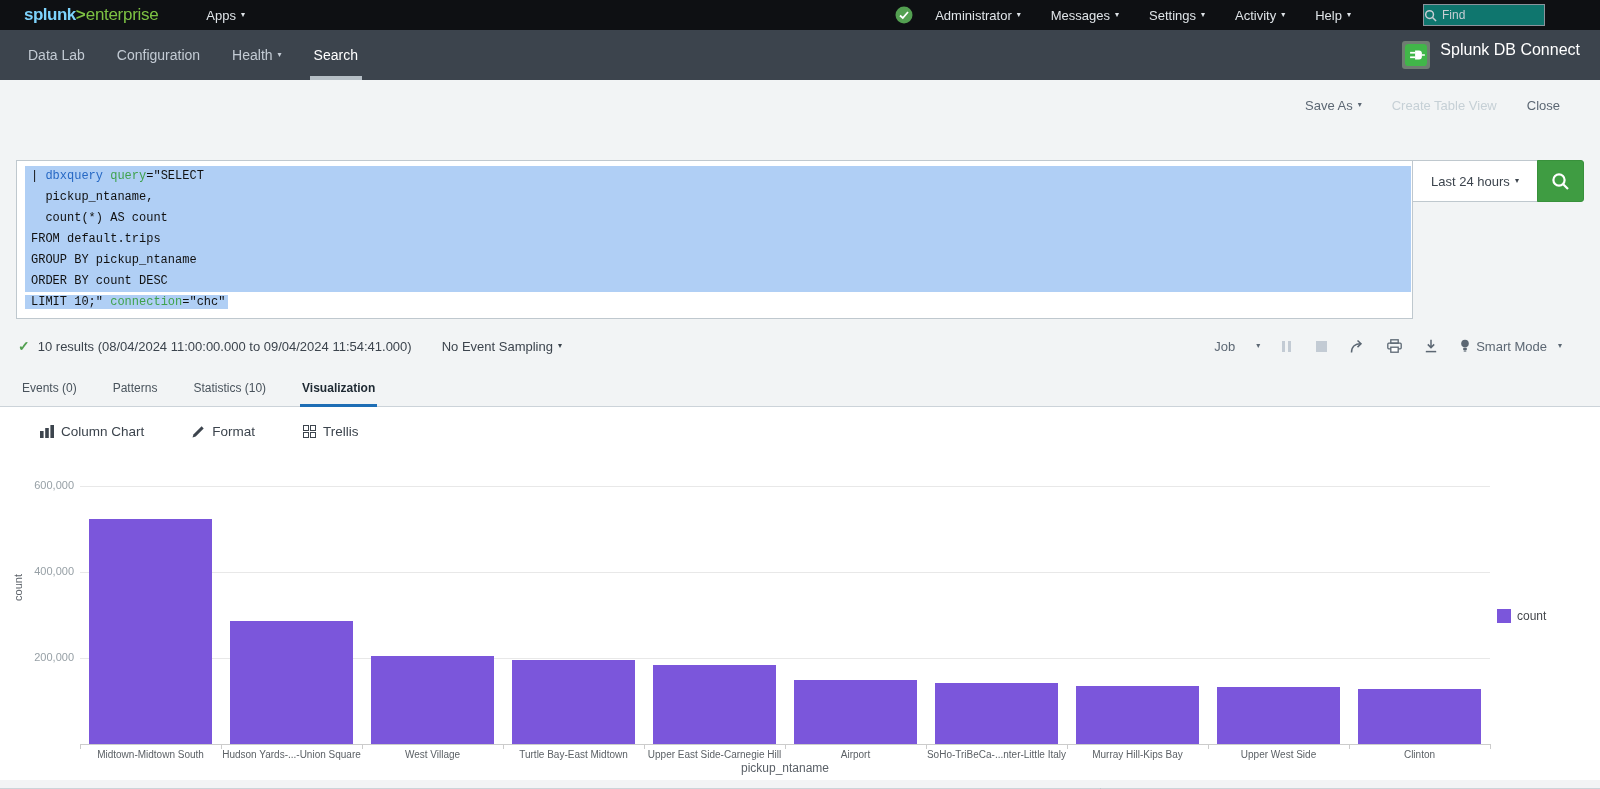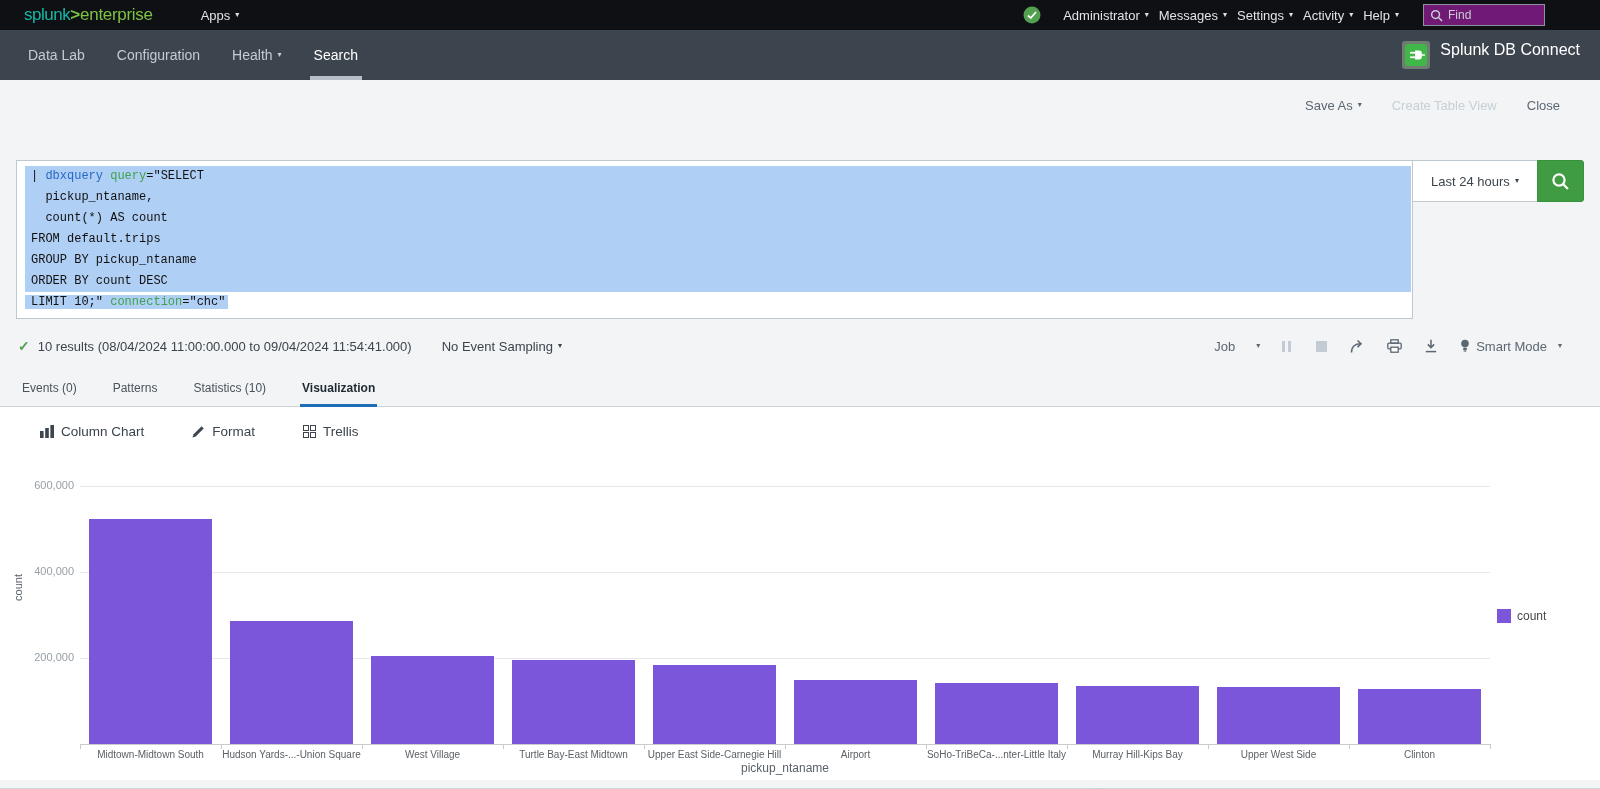--- a/index.html
+++ b/index.html
@@ -2,30 +2,30 @@
 <html><head>
 <meta charset="utf-8">
 <style>
   * { box-sizing: border-box; margin: 0; padding: 0; }
   html,body { width:1600px; height:789px; overflow:hidden; }
   body { font-family:"Liberation Sans", sans-serif; background:#f2f4f5; color:#3c444d; position:relative; }
 
   
   .topbar { height:30px; background:#0e1013; display:flex; align-items:center; padding:0 55px 0 24px; }
   .logo { display:flex; align-items:baseline; cursor:pointer; }
-  .lg-splunk { color:#14b8a6; font-weight:normal; font-size:17px; letter-spacing:-0.5px; }
+  .lg-splunk { color:#7dd3fc; font-weight:bold; font-size:17px; letter-spacing:-0.5px; }
   .lg-gt { color:#7dc243; font-weight:bold; font-size:17px; }
   .lg-ent { color:#7dc243; font-size:17px; letter-spacing:-0.3px; }
   .tb-menu { color:#dfe4e8; font-size:13px; display:flex; align-items:center; cursor:pointer; white-space:nowrap; }
   .tb-menu.apps { margin-left:48px; }
   .tb-spacer { flex:1; }
   .caret { display:inline-block; margin-left:5px; font-size:8px; position:relative; top:-1px; }
   .status-ok { width:18px; height:18px; margin-right:22px; display:flex; }
-  .tb-menus { display:flex; align-items:center; gap:10px; margin-right:24px; }
-  .find-box { display:flex; align-items:center; border:1px solid #8b949c; height:22px; width:122px; padding:0 6px; background:#701a75; }
+  .tb-menus { display:flex; align-items:center; gap:30px; margin-right:32px; }
+  .find-box { display:flex; align-items:center; border:1px solid #8b949c; height:22px; width:122px; padding:0 0; background:#0f766e;margin-left:40px; }
   .find-input { background:transparent; border:none; outline:none; color:#c7ced4; font-size:12px; width:90px; margin-left:5px; font-family:"Liberation Sans",sans-serif; }
   .find-input::placeholder { color:#c7ced4; }
 
   
   .appbar { height:50px; background:#3c444d; display:flex; align-items:center; padding:0 20px 0 24px; position:relative; }
   .ab-nav { display:flex; align-items:flex-start; gap:24px; height:100%; }
   .ab-item { color:#c3cbd4; font-size:14px; display:flex; align-items:center; height:100%; position:relative; cursor:pointer; padding:0 4px; }
   .ab-item.active { color:#fff; }
   .ab-item.active::after { content:""; position:absolute; left:0; right:0; bottom:0; height:4px; background:#b6bfc6; }
   .ab-app { margin-left:auto; display:flex; align-items:flex-start; gap:10px; cursor:pointer; }

